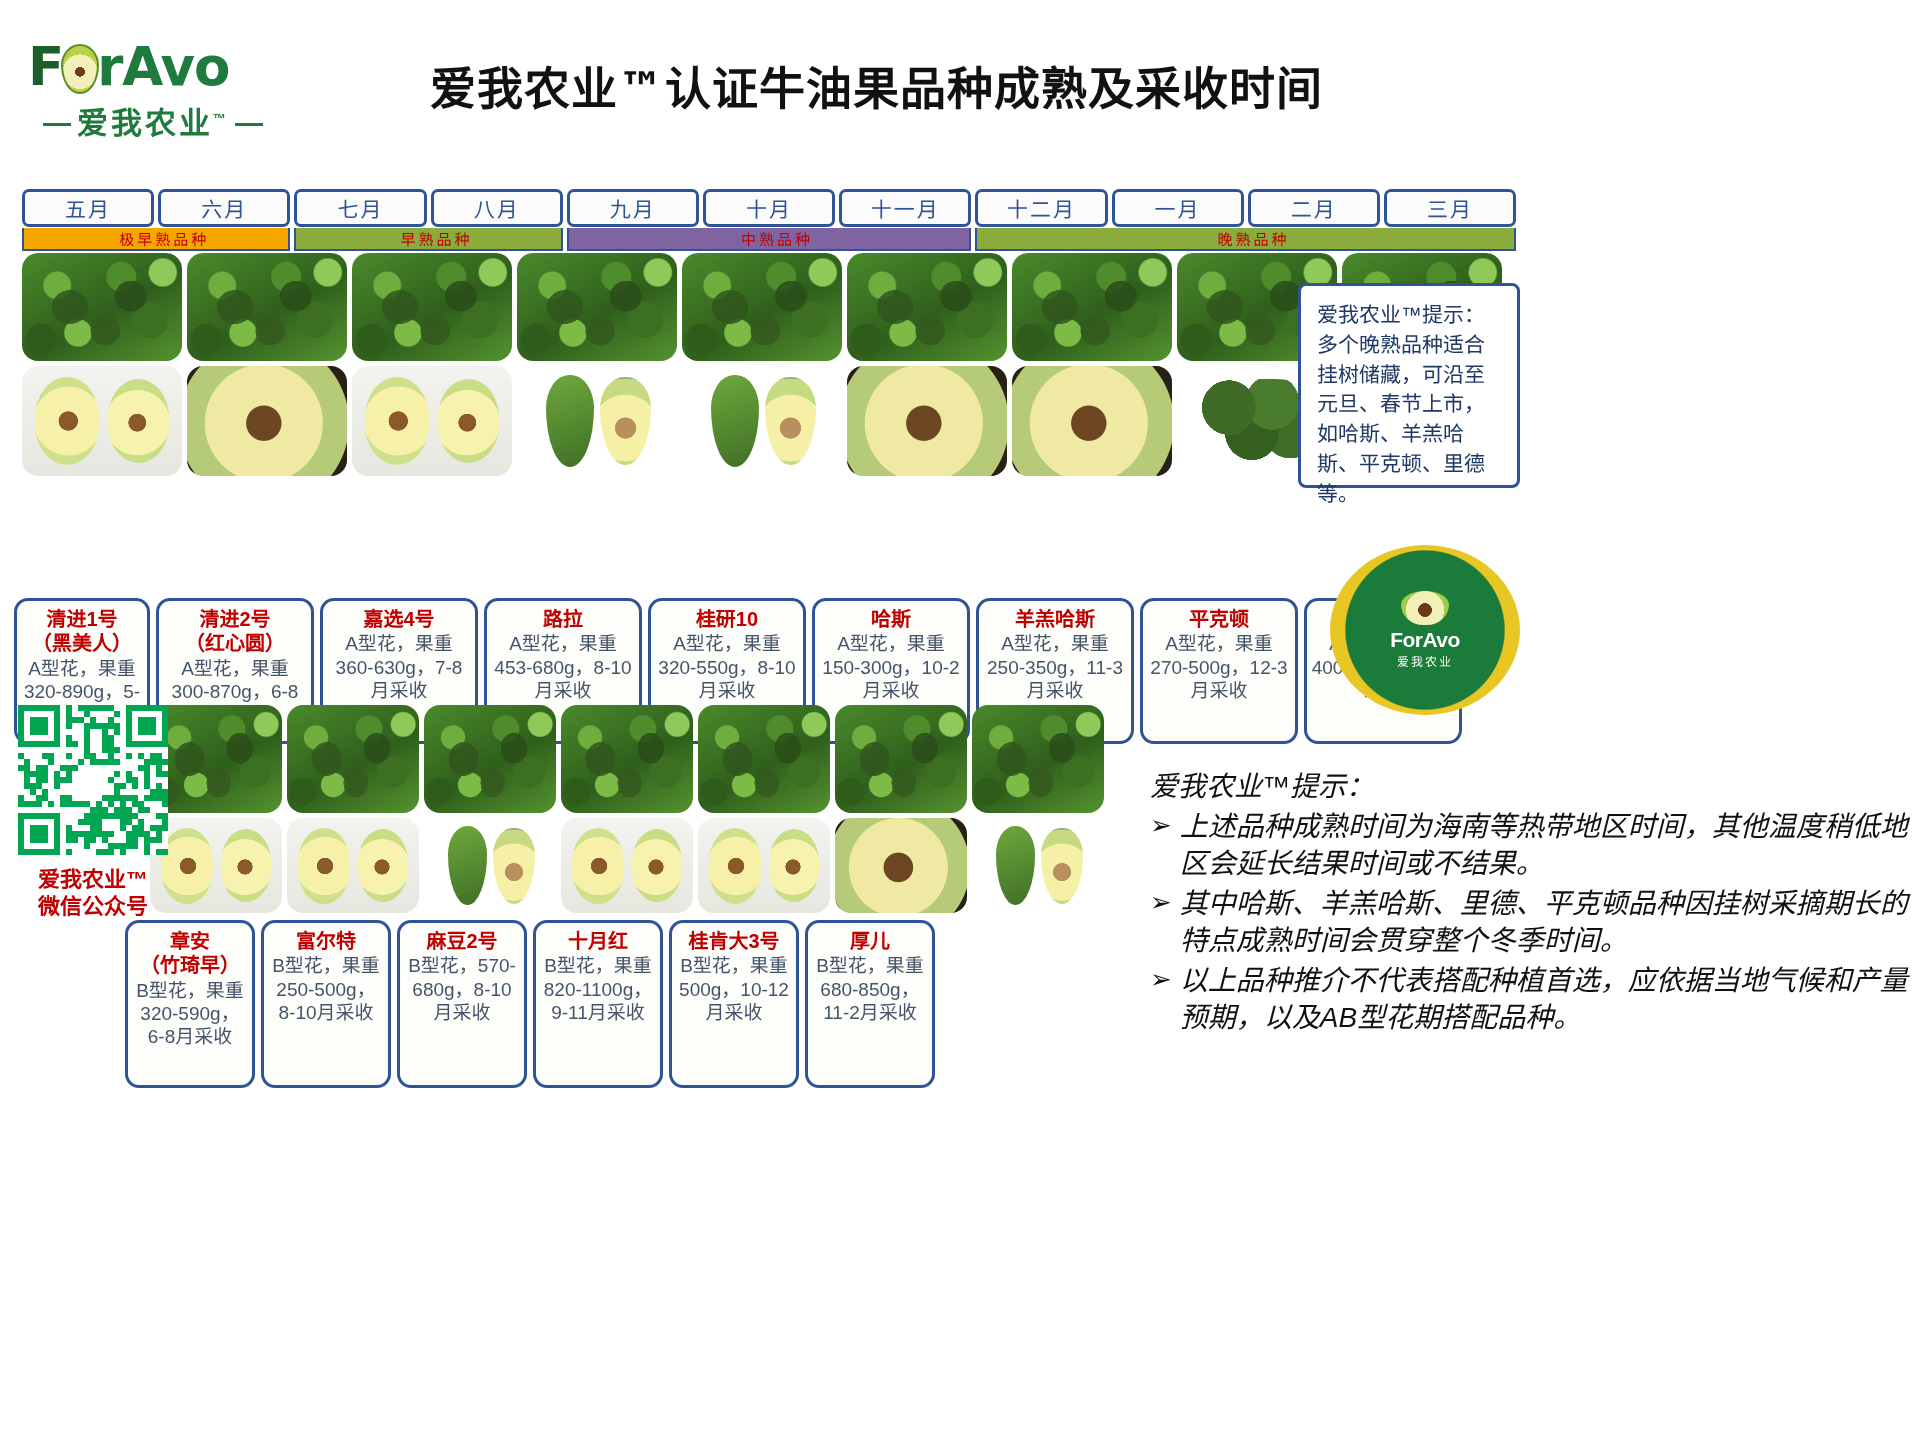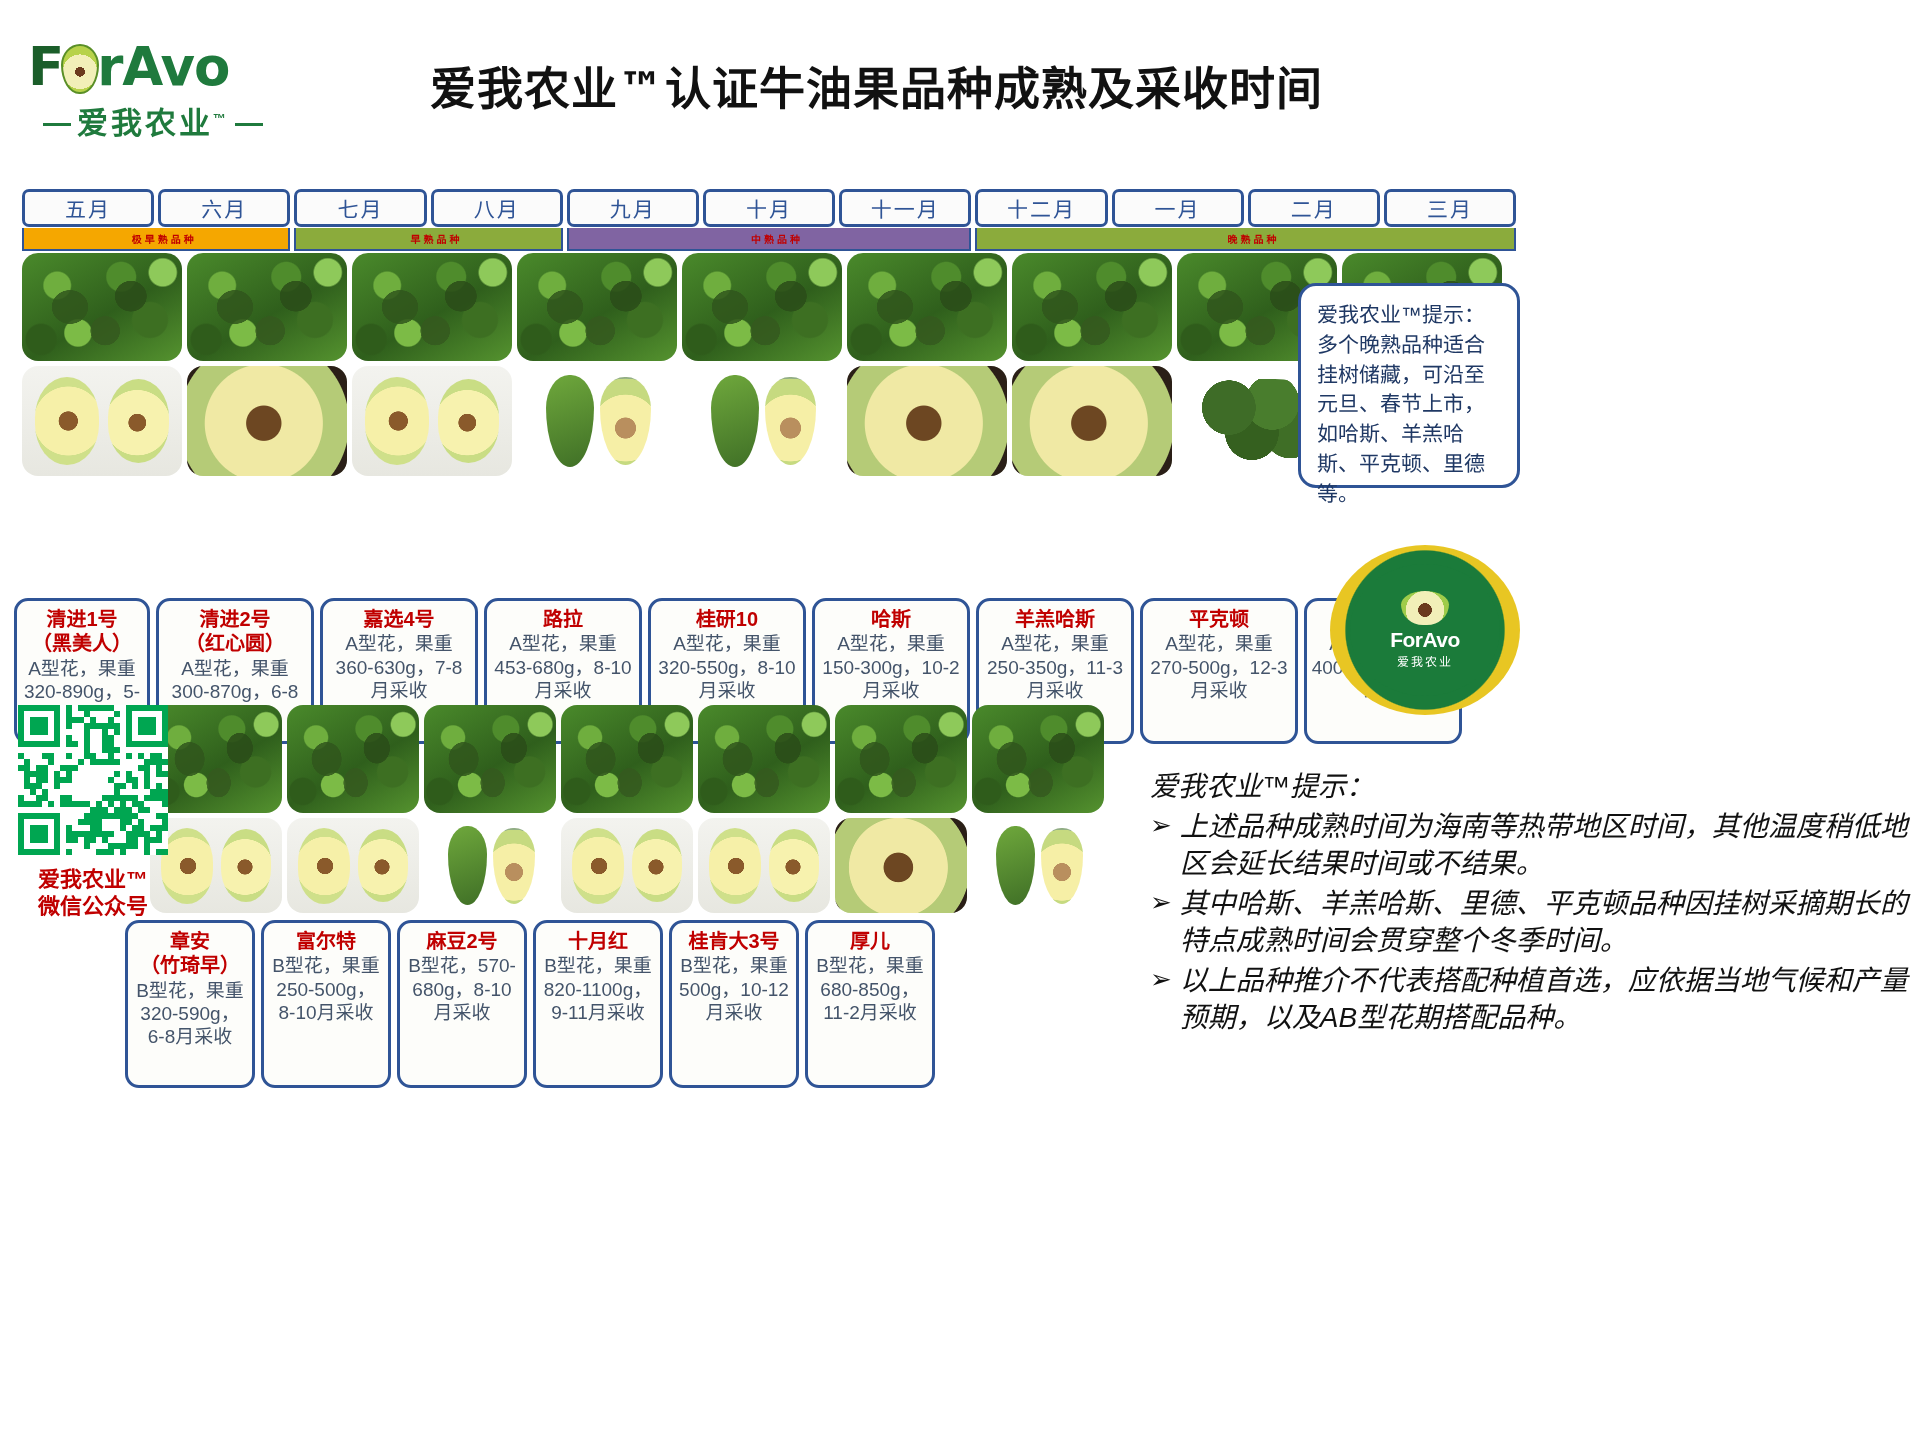--- a/index.html
+++ b/index.html
@@ -45,21 +45,21 @@
   .month{
     flex:1;border:3px solid #2f5496;border-radius:7px;background:#fbfbfb;
     display:flex;align-items:center;justify-content:center;
     font-size:21px;color:#2f5496;letter-spacing:2px;
     font-family:"Liberation Serif","DejaVu Serif",serif;
   }
   .bands{position:absolute;left:22px;top:228px;width:1494px;height:23px;display:flex;}
   .band{
     border:2px solid #2f5496;border-top:none;
     display:flex;align-items:center;justify-content:center;
-    font-size:10px;font-weight:bold;color:#c00000;letter-spacing:3px;
+    font-size:15px;font-weight:normal;color:#c00000;letter-spacing:3px;
     font-family:"Liberation Serif","DejaVu Serif",serif;
     box-sizing:border-box;
     padding-left:16px;
   }
 
   
   .photorow{position:absolute;display:flex;gap:5px;}
   .ph{border-radius:16px;overflow:hidden;position:relative;background:#dfe7d4;}
   .ph i{position:absolute;inset:0;display:block;}
 
@@ -122,21 +122,21 @@
   .card{
     border:3px solid #2f5496;border-radius:14px;background:#fdfdfa;
     box-sizing:border-box;padding:6px 4px 8px;
     text-align:center;line-height:1.22;
   }
   .cname{color:#c00000;font-weight:bold;font-size:20px;display:block;}
   .cdesc{color:#44546a;font-size:19px;display:block;margin-top:1px;}
 
   
   .tipbox{
-    position:absolute;border:3px solid #2f5496;border-radius:18px;
+    position:absolute;border:3px solid #2f5496;border-radius:8px;
     background:#ffffff;box-sizing:border-box;padding:14px 14px 10px 16px;
     font-size:21px;color:#1f3864;line-height:1.42;
   }
   .notes{position:absolute;font-size:28px;color:#111111;line-height:1.34;}
   .notes .nhead{display:block;margin-bottom:2px;}
   .notes ul{list-style:none;margin:0;padding:0;}
   .notes li{display:flex;gap:8px;margin-bottom:2px;}
   .notes li .bullet{color:#111;flex:none;font-size:26px;line-height:1.38;}
 
   

